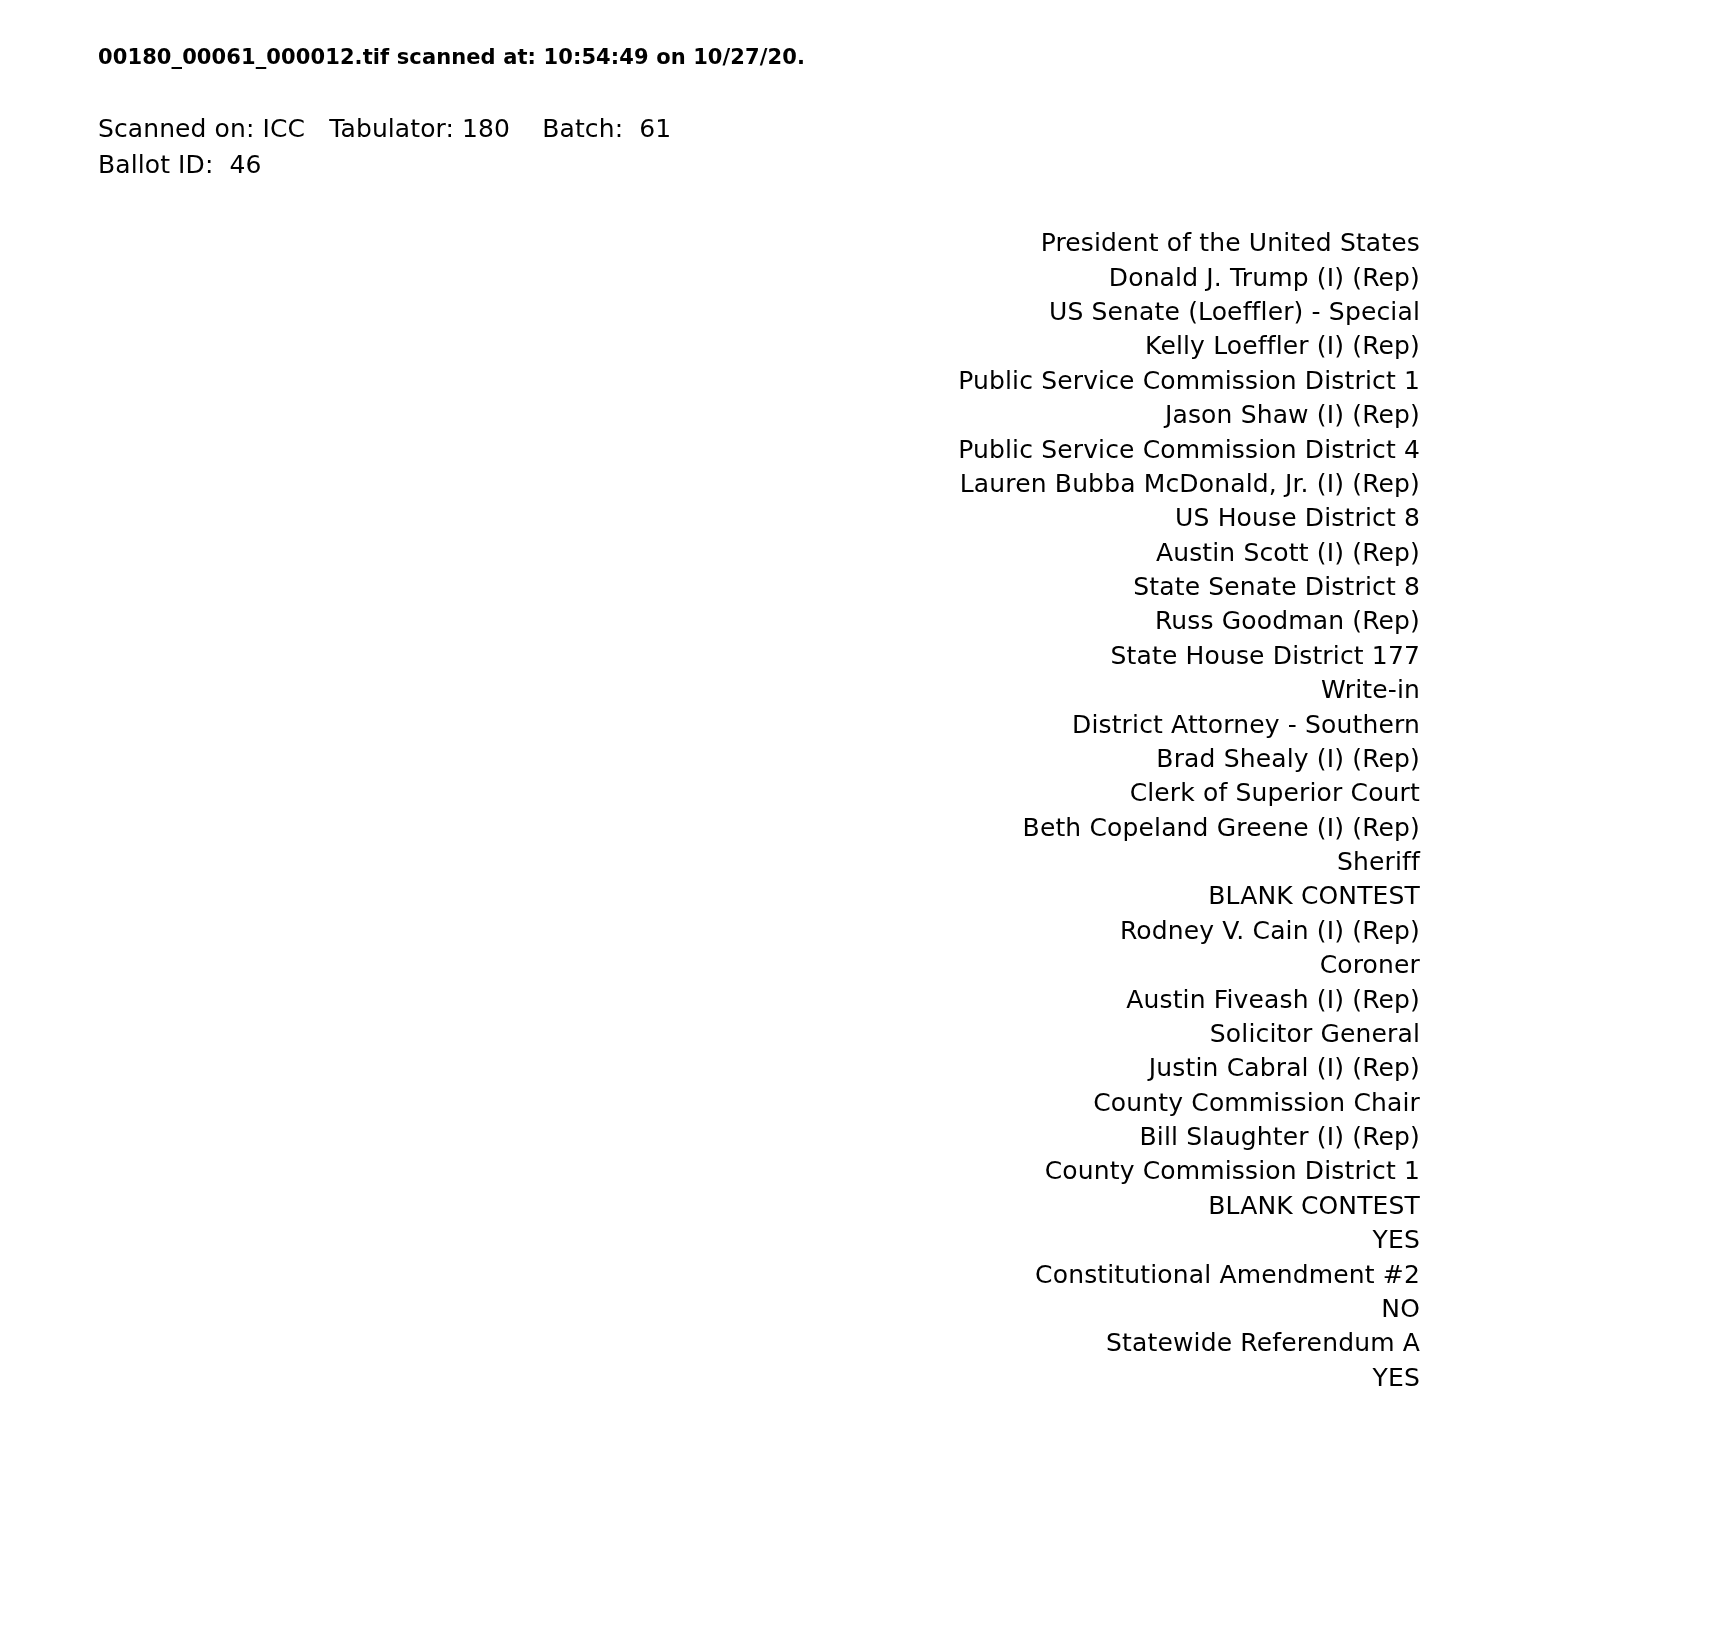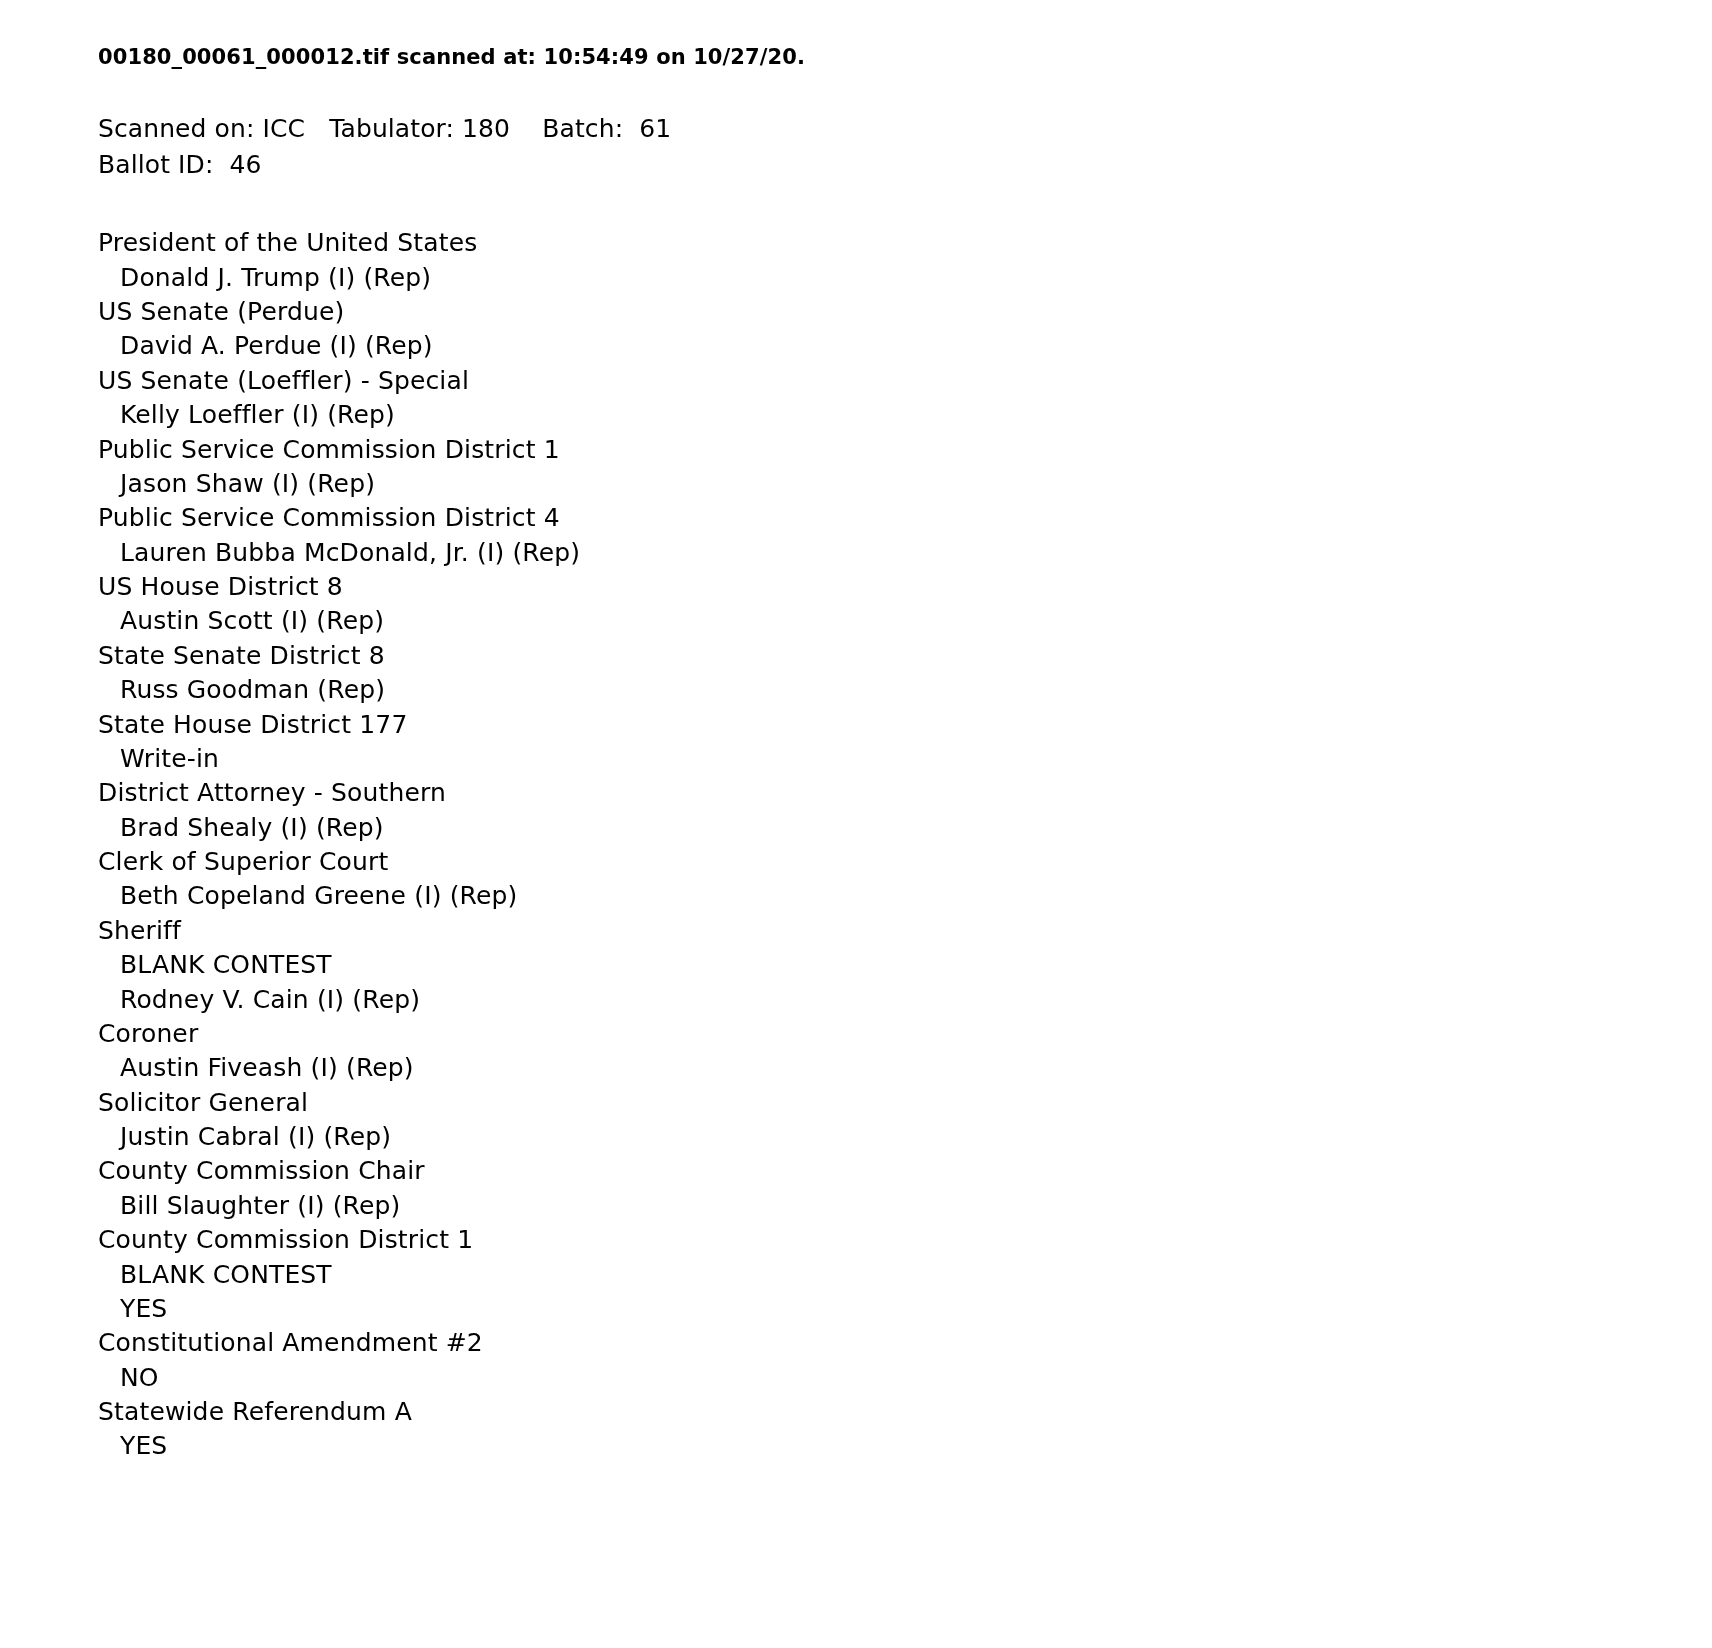--- a/index.html
+++ b/index.html
@@ -39,20 +39,21 @@
     white-space: pre;
   }
   .contest-list {
     margin: 0;
     padding: 0;
     list-style: none;
   }
   .contest {
     margin: 0;
     padding: 0;
+    text-align: right;
   }
   .contest-title {
     font-size: 25px;
     line-height: 1.375;
     letter-spacing: 0.15px;
     white-space: pre;
   }
   .contest-choice {
     font-size: 25px;
     line-height: 1.375;
@@ -73,24 +74,20 @@
     <div class="meta-line">Ballot ID:  46</div>
   </div>
 
   <ul class="contest-list">
 
     <li class="contest">
       <div class="contest-title">President of the United States</div>
       <div class="contest-choice">Donald J. Trump (I) (Rep)</div>
     </li>
 
-    <li class="contest">
-      <div class="contest-title">US Senate (Perdue)</div>
-      <div class="contest-choice">David A. Perdue (I) (Rep)</div>
-    </li>
 
     <li class="contest">
       <div class="contest-title">US Senate (Loeffler) - Special</div>
       <div class="contest-choice">Kelly Loeffler (I) (Rep)</div>
     </li>
 
     <li class="contest">
       <div class="contest-title">Public Service Commission District 1</div>
       <div class="contest-choice">Jason Shaw (I) (Rep)</div>
     </li>

